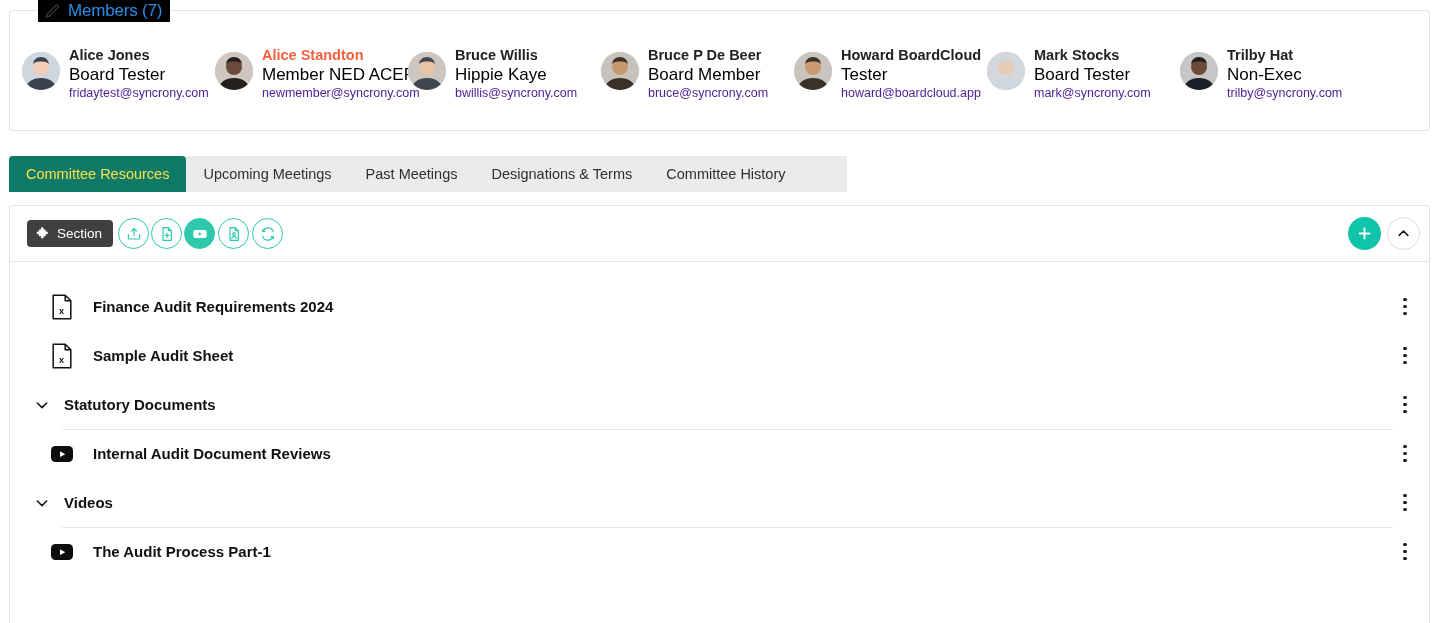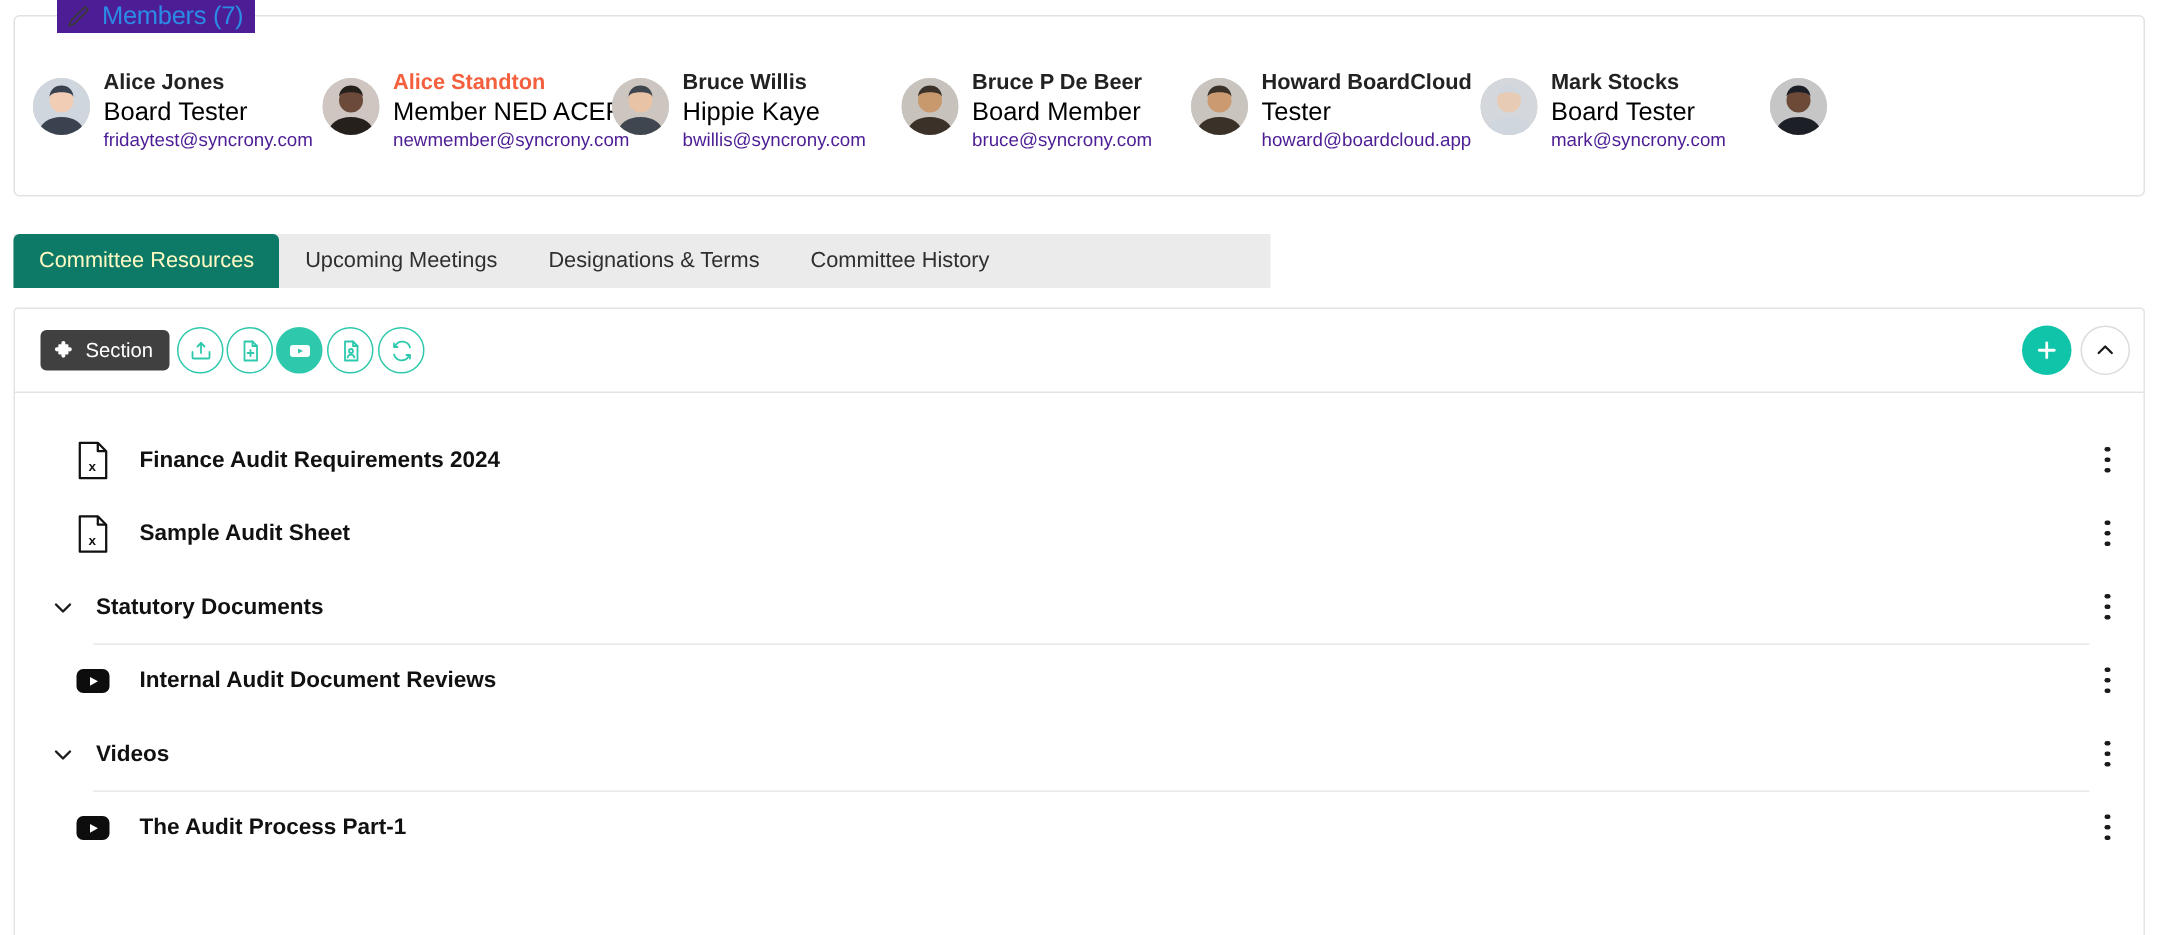--- a/index.html
+++ b/index.html
@@ -17,21 +17,21 @@
     left: 9px; top: 10px;
     width: 1421px; height: 121px;
     border: 1px solid #e2e2e2;
     border-radius: 4px;
     background: #fff;
   }
   .members-legend {
     position: absolute;
     left: 28px; top: -11px;
     height: 22px;
-    background: #4c1d95;
+    background: #000000;
     padding: 0 8px 0 6px;
     display: flex; align-items: center; gap: 7px;
     white-space: nowrap;
   }
   .pencil-icon { display: block; width: 17px; height: 17px; color: #3b3b3b; }
   .members-legend-text {
     font-size: 17px;
     color: #2b8ce6;
     letter-spacing: -0.2px;
   }
@@ -94,21 +94,21 @@
   .tab {
     display: flex; align-items: center;
     padding: 0 17px;
     font-size: 14.5px;
     color: #2f2f2f;
     cursor: pointer;
     white-space: nowrap;
   }
   .tab.active {
     background: #0c7a67;
-    color: #fef9c3;
+    color: #fde047;
     border-radius: 4px 4px 0 0;
   }
 
   
   .res-card {
     position: absolute;
     left: 9px; top: 205px;
     width: 1421px; height: 430px;
     border: 1px solid #e4e4e4;
     border-radius: 3px;
@@ -337,27 +337,33 @@
       </div>
       <div class="member">
         <div class="avatar">
           <svg viewBox="0 0 38 38">
             <rect width="38" height="38" fill="#c6c6c6"></rect>
             <path d="M3 38c1.5-8 7.5-12 16-12s14.5 4 16 12z" fill="#1d1f26"></path>
             <circle cx="19" cy="15" r="8" fill="#6d4a38"></circle>
             <path d="M11 13c0-5 3.5-8 8-8s8 3 8 8c0-2-3-3.5-8-3.5S11 11 11 13z" fill="#1d1f26"></path>
           </svg>
         </div>
+        <div class="member-info">
+          <div class="member-name">Trilby Hat</div>
+          <div class="member-role">Non-Exec</div>
+          <div class="member-email">trilby@syncrony.com</div>
+        </div>
       </div>
     </div>
 </fieldset>
 
 <div class="tabbar" id="tabbar">
     <div class="tab active">Committee Resources</div>
     <div class="tab">Upcoming Meetings</div>
+    <div class="tab">Past Meetings</div>
     <div class="tab">Designations &amp; Terms</div>
     <div class="tab">Committee History</div>
   </div>
 
 <div class="res-card">
 
   <div class="res-toolbar">
 
     <button class="section-btn">
       <span>

